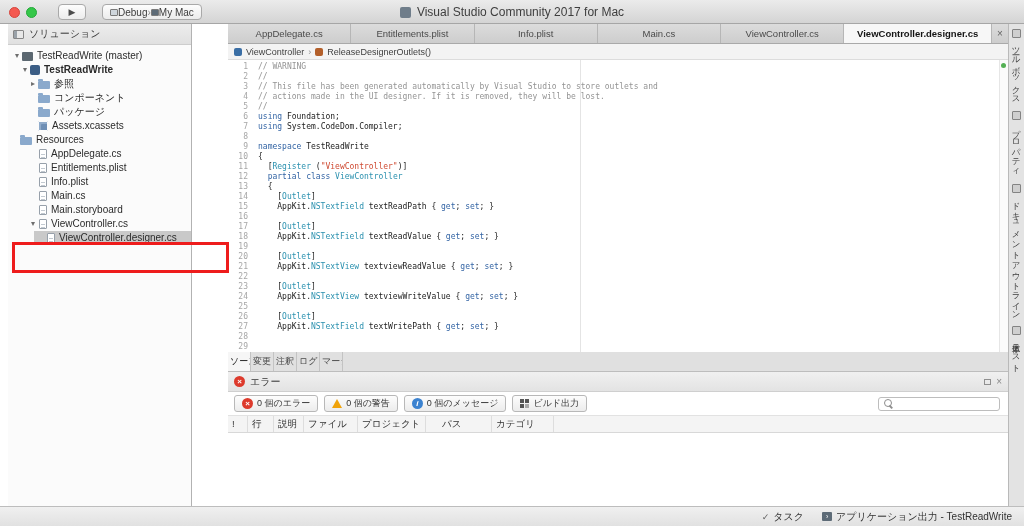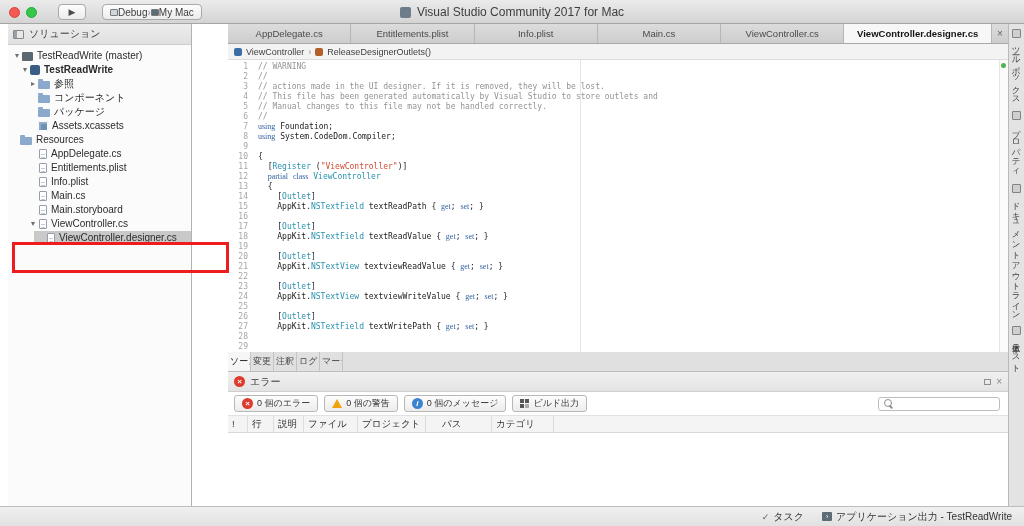--- a/index.html
+++ b/index.html
@@ -61,21 +61,21 @@
   .bc-ic{width:8px;height:8px;border-radius:2px;display:inline-block;}
   .ic-class{background:#3a6ea5;}
   .ic-method{background:#b35f2a;}
   .bc-sep{color:#909090;}
   .editor{position:absolute;left:0;top:36px;width:780px;height:292px;background:#fff;overflow:hidden;}
   .gutter{position:absolute;left:0;top:2px;width:26px;font-family:"DejaVu Sans Mono",monospace;font-size:8px;color:#a6a6a6;text-align:right;}
   .ln{height:10px;line-height:10px;padding-right:6px;}
   .codecol{position:absolute;left:30px;top:2px;right:10px;font-family:"DejaVu Sans Mono",monospace;font-size:8px;color:#222;}
   .cl{height:10px;line-height:10px;white-space:pre;}
   .cm{color:var(--comment,#949494);}
-  .kw{color:var(--keyword,#3364a4);font-family:Liberation Serif, serif;}
+  .kw{color:var(--keyword,#3364a4);}
   .ty{color:var(--type,#2b91af);}
   .st{color:var(--string,#cf4b33);}
   .pl{color:#222;}
   .guide{position:absolute;left:352px;top:0;width:1px;height:292px;background:#e4e4e4;}
   .vscroll{position:absolute;right:0;top:0;width:9px;height:292px;border-left:1px solid #e6e6e6;background:#fbfbfb;box-sizing:border-box;}
   .health-dot{position:absolute;right:2px;top:3px;width:5px;height:5px;border-radius:50%;background:var(--status_green,#54b054);}
   .hscroll{position:absolute;left:0;bottom:0;width:780px;height:7px;background:#f0f0f0;border-top:1px solid #d8d8d8;box-sizing:border-box;}
   .hthumb{position:absolute;left:2px;top:1px;width:44%;height:4px;border-radius:2px;background:#c2c2c2;}
   
   .vcs{position:absolute;left:0;top:328px;width:780px;height:20px;background:#e0e0e0;border-bottom:1px solid #bdbdbd;
@@ -271,27 +271,27 @@
           <div class="ln">24</div>
           <div class="ln">25</div>
           <div class="ln">26</div>
           <div class="ln">27</div>
           <div class="ln">28</div>
           <div class="ln">29</div>
         </div>
       <div class="codecol">
           <div class="cl"><span class="cm">// WARNING</span></div>
           <div class="cl"><span class="cm">//</span></div>
+          <div class="cl"><span class="cm">// This file has been generated automatically by Visual Studio to store outlets and</span></div>
           <div class="cl"><span class="cm">// actions made in the UI designer. If it is removed, they will be lost.</span></div>
-          <div class="cl"><span class="cm">// This file has been generated automatically by Visual Studio to store outlets and</span></div>
-          <div class="cl"><span class="cm">// Manual changes to this file may not be handled correctly.</span></div>
           <div class="cl"><span class="cm">//</span></div>
           <div class="cl"><span class="kw">using</span><span class="pl"> Foundation;</span></div>
           <div class="cl"><span class="kw">using</span><span class="pl"> System.CodeDom.Compiler;</span></div>
           <div class="cl"></div>
+          <div class="cl"><span class="kw">namespace</span><span class="pl"> TestReadWrite</span></div>
           <div class="cl"><span class="pl">{</span></div>
           <div class="cl"><span class="pl">  [</span><span class="ty">Register</span><span class="pl"> (</span><span class="st">"ViewController"</span><span class="pl">)]</span></div>
           <div class="cl"><span class="pl">  </span><span class="kw">partial</span><span class="pl"> </span><span class="kw">class</span><span class="pl"> </span><span class="ty">ViewController</span></div>
           <div class="cl"><span class="pl">  {</span></div>
           <div class="cl"><span class="pl">    [</span><span class="ty">Outlet</span><span class="pl">]</span></div>
           <div class="cl"><span class="pl">    AppKit.</span><span class="ty">NSTextField</span><span class="pl"> textReadPath { </span><span class="kw">get</span><span class="pl">; </span><span class="kw">set</span><span class="pl">; }</span></div>
           <div class="cl"></div>
           <div class="cl"><span class="pl">    [</span><span class="ty">Outlet</span><span class="pl">]</span></div>
           <div class="cl"><span class="pl">    AppKit.</span><span class="ty">NSTextField</span><span class="pl"> textReadValue { </span><span class="kw">get</span><span class="pl">; </span><span class="kw">set</span><span class="pl">; }</span></div>
           <div class="cl"></div>

